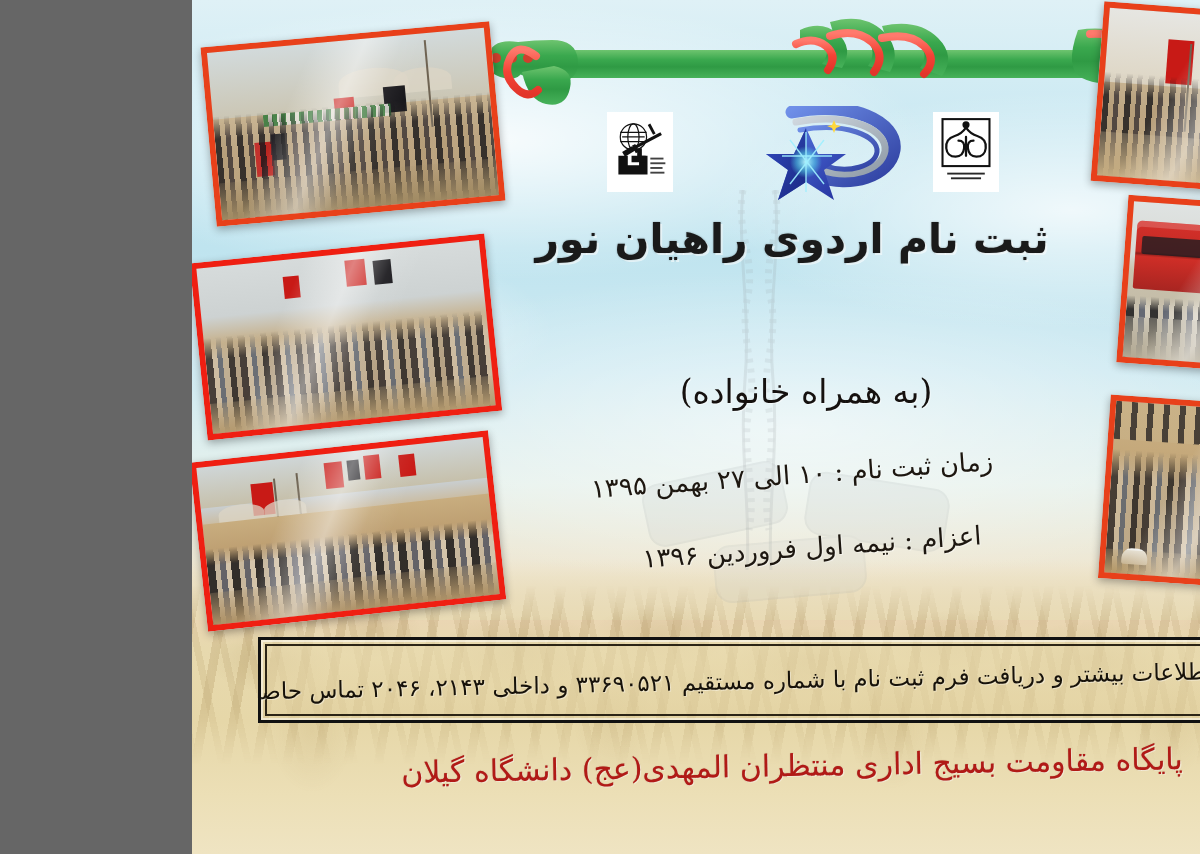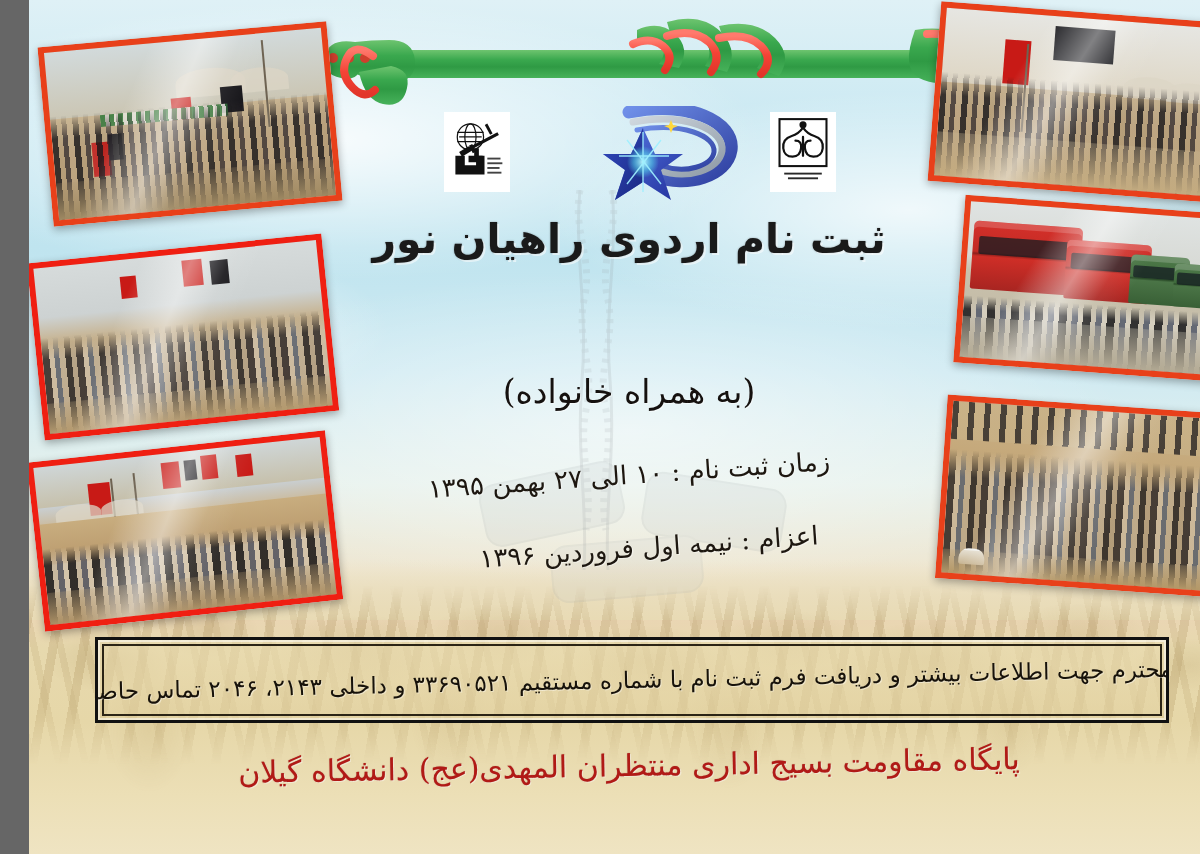--- a/index.html
+++ b/index.html
@@ -1,21 +1,21 @@
 <!DOCTYPE html>
 <html lang="fa" dir="rtl"><head>
 <meta charset="utf-8">
 <title>Raahian-e Noor Invitation Poster</title>
 <style>
   html,body{margin:0;padding:0;background:#666;}
   body{font-family:"DejaVu Sans","Liberation Sans",sans-serif;}
 
   #poster{
     position:relative;
-    width:1171px;height:854px;
+    width:1008px;height:854px;
     overflow:hidden;
     background:#fca5a5;
   }
 
   
   .bg-sky{
     position:absolute;left:0;top:0;width:1200px;height:620px;
     background:
       radial-gradient(ellipse 620px 200px at 300px 140px, rgba(255,255,255,.85), rgba(255,255,255,0) 70%),
       radial-gradient(ellipse 520px 170px at 880px 210px, rgba(255,255,255,.75), rgba(255,255,255,0) 70%),
@@ -97,21 +97,21 @@
     font-size:41px;
     line-height:68px;
     color:#1a1a1a;
     letter-spacing:0px;
     text-shadow:
        2px 2px 0 rgba(255,255,255,.55),
        0 0 2px rgba(0,0,0,.35);
     white-space:nowrap;
   }
   .subtitle{
-    position:absolute;left:300px;top:372px;width:600px;text-align:center;direction:rtl;
+    position:absolute;left:314px;top:372px;width:600px;text-align:center;direction:rtl;
     font-family:"DejaVu Serif","Liberation Serif",serif;
     font-size:33px;color:#15110f;
     text-shadow:1px 1px 0 rgba(255,255,255,.5);
   }
   .dates{
     position:absolute;left:270px;top:460px;width:660px;direction:rtl;text-align:center;
   }
   .date-line{
     font-family:"DejaVu Serif","Liberation Serif",serif;
     font-size:26px;color:#1d1710;

